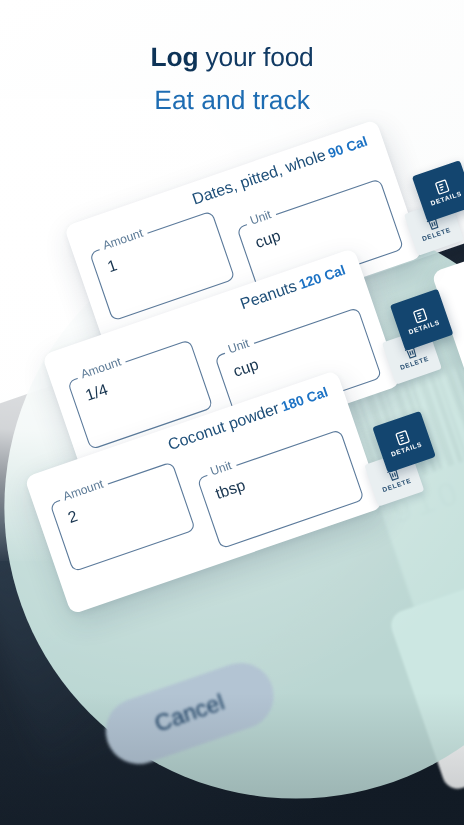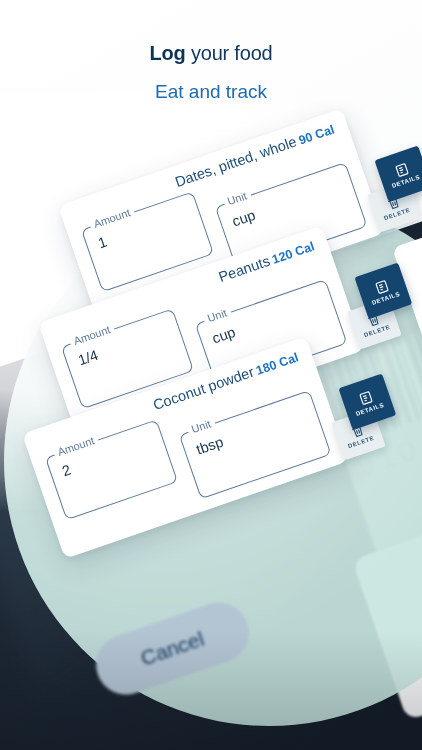--- a/index.html
+++ b/index.html
@@ -150,30 +150,30 @@
 
   
   .header {
     position: absolute;
     left: 0; top: 36px;
     width: 422px;
     text-align: center;
     z-index: 40;
   }
   .title {
-    font-size: 20px;
+    font-size: 24px;
     line-height: 34px;
     color: #113a63;
     font-weight: 400;
     letter-spacing: -0.2px;
   }
   .title b { font-weight: 700; color: #0d3357; }
   .subtitle {
     margin-top: 10px;
-    font-size: 19px;
+    font-size: 24px;
     line-height: 24px;
     color: #1d6cb2;
     font-weight: 400;
   }
 
   
   .cards-layer {
     position: absolute;
     inset: 0;
     z-index: 30;

